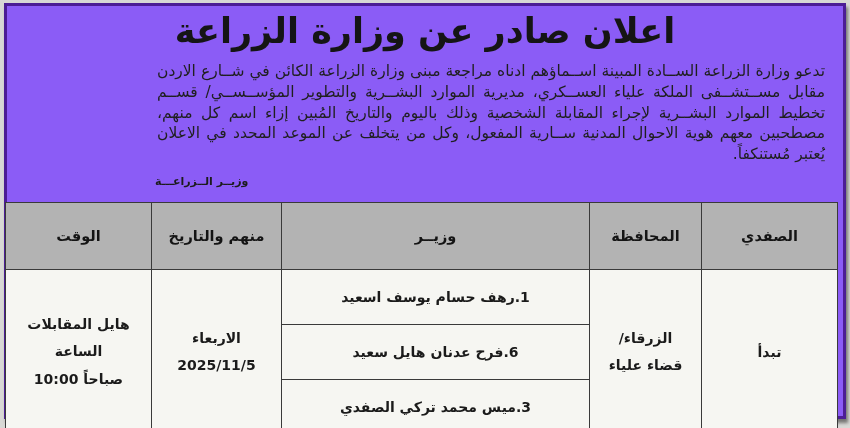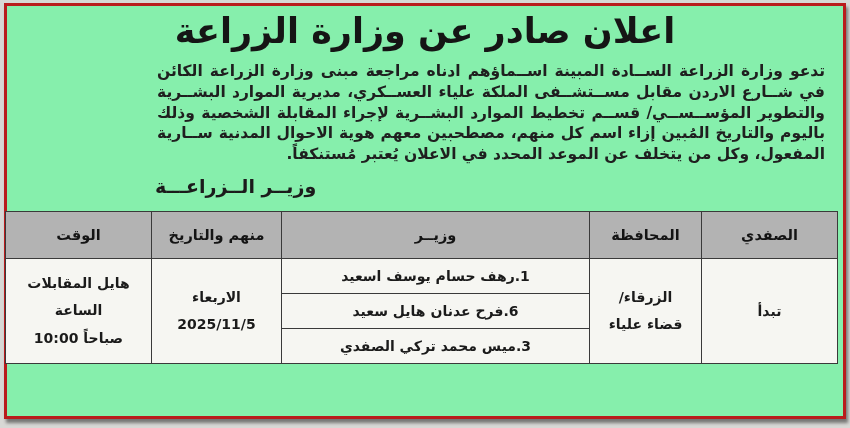--- a/index.html
+++ b/index.html
@@ -10,65 +10,65 @@
     overflow: hidden;
     background: #d8d8d5;
     font-family: "DejaVu Sans", sans-serif;
   }
   .doc {
     position: absolute;
     top: 3px;
     left: 4px;
     right: 4px;
     bottom: 9px;
-    border: 3px solid #b91c1c;
-    background: #86efac;
+    border: 3px solid #4c1d95;
+    background: #8b5cf6;
     box-shadow: 2px 4px 3px rgba(0,0,0,0.45);
     color: #1b1b1b;
     direction: rtl;
     box-sizing: border-box;
   }
   .title {
     text-align: center;
     font-size: 35px;
     font-weight: bold;
     padding-top: 5px;
     letter-spacing: 0;
     color: #151515;
   }
   .body-text {
     font-size: 15.5px;
-    font-weight: bold;
+    font-weight: normal;
     line-height: 20.8px;
     text-align: justify;
     text-align-last: right;
     padding: 10px 18px 0 150px;
     color: #1f1f1f;
   }
   .signature {
-    font-size: 19px;
+    font-size: 11px;
     font-weight: bold;
     direction: rtl;
     text-align: left;
     padding: 10px 12px 0 148px;
   }
   table.schedule {
     border-collapse: collapse;
     table-layout: fixed;
     direction: rtl;
     width: calc(100% - 10px);
     margin: 14px 5px 0 5px;
   }
   table.schedule th,
   table.schedule td {
     border: 1.6px solid #3a3a3a;
     font-weight: bold;
     text-align: center;
     vertical-align: middle;
-    padding: 0 4px;
+    padding: 10px 4px;
     overflow: hidden;
   }
   table.schedule th {
     background: #b3b3b3;
     height: 46px;
     font-size: 14.5px;
     color: #141414;
   }
   table.schedule td {
     font-size: 14px;

